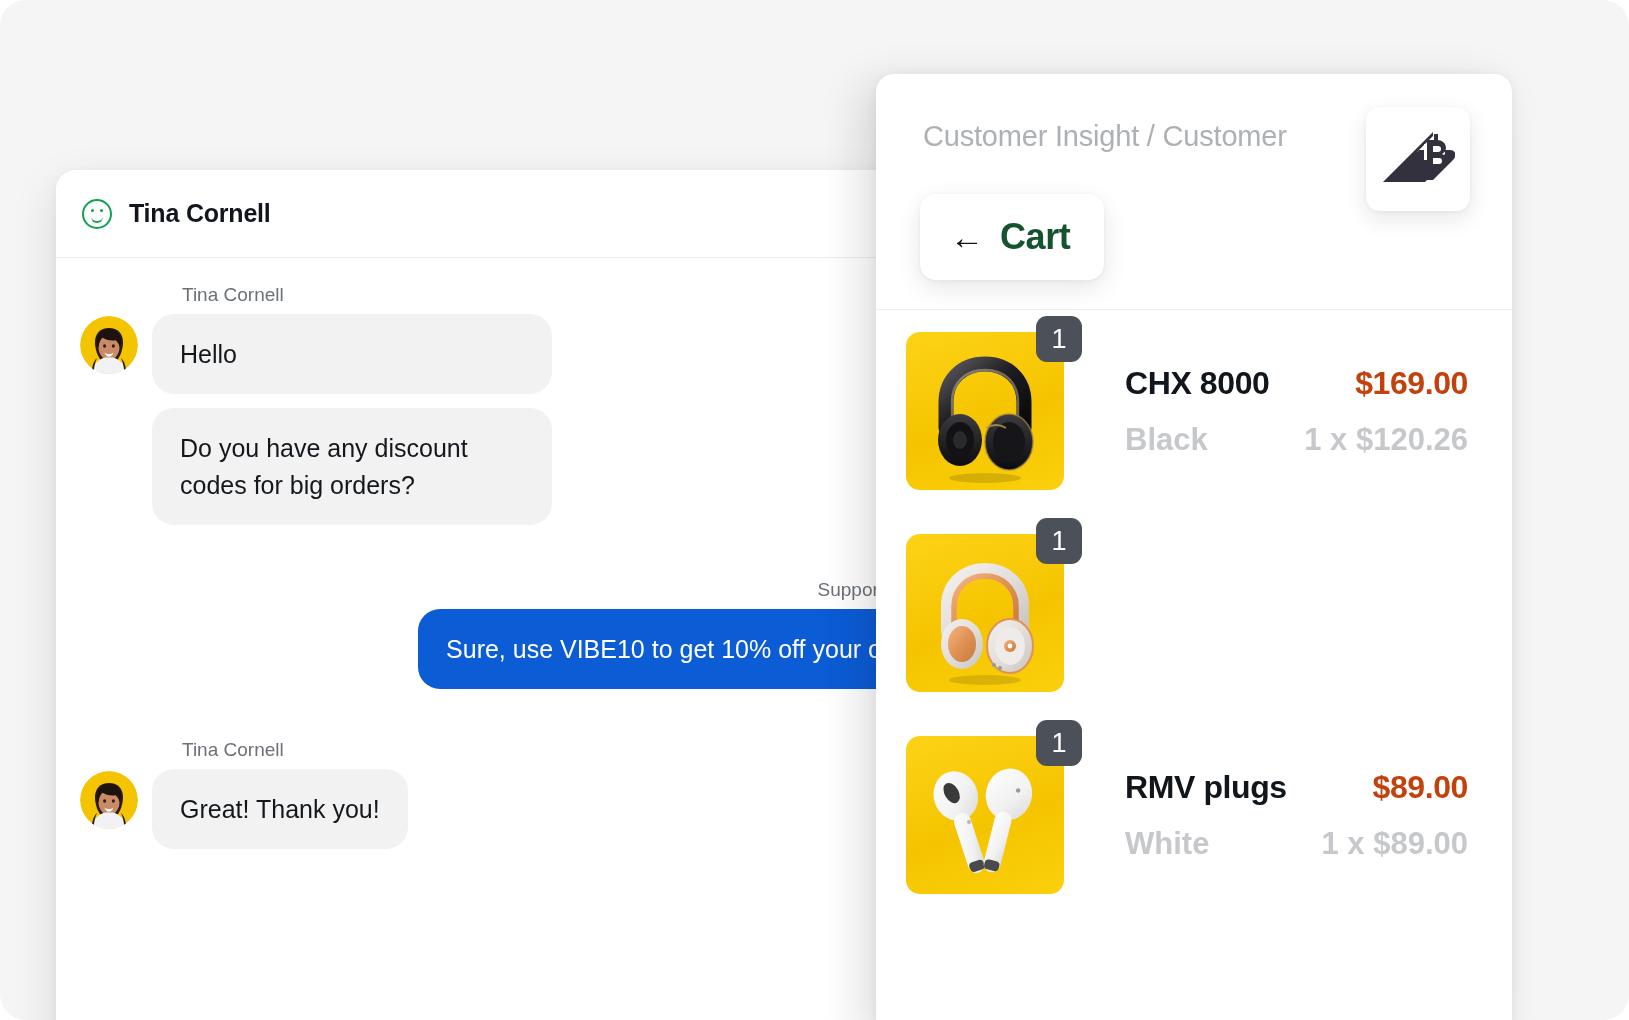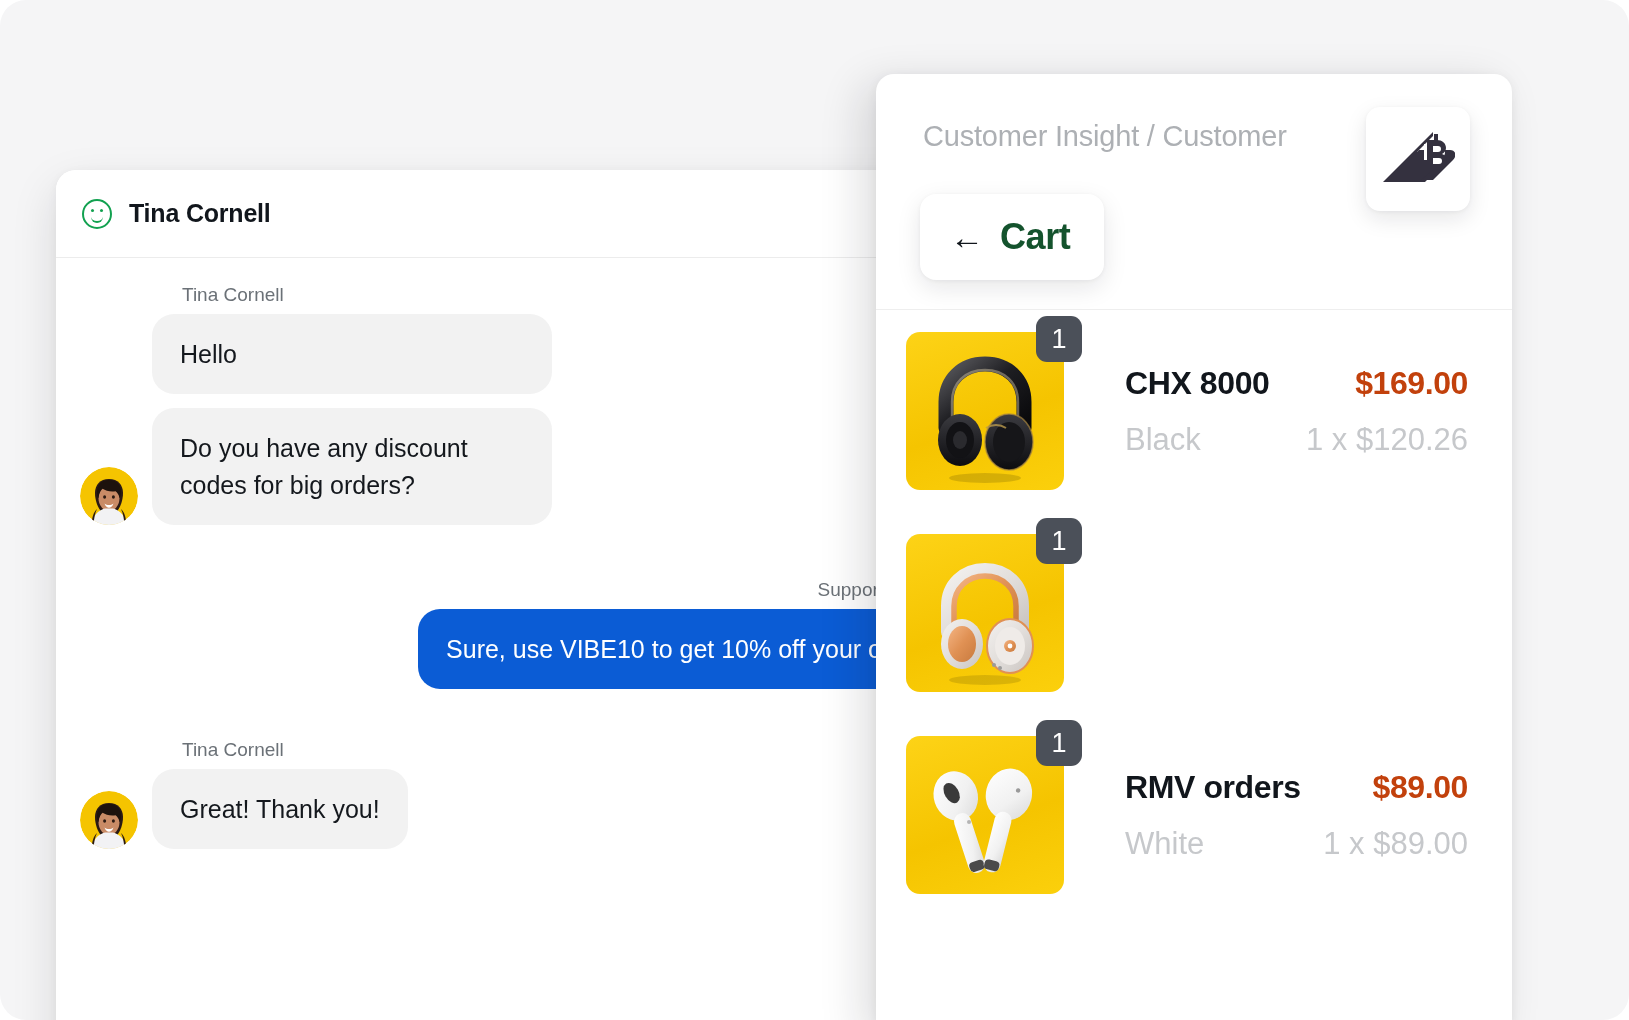--- a/index.html
+++ b/index.html
@@ -62,21 +62,21 @@
   .msg-row.out { justify-content:flex-end; }
   .msg-col { display:flex; flex-direction:column; }
   .msg-col.out { align-items:flex-end; }
 
   .sender {
     font-size:19px; color:#6b7177;
     margin:0 0 8px 102px;
   }
   .sender.out { margin:0 94px 8px 0; text-align:right; }
 
-  .bubble-line { display:flex; align-items:flex-end; gap:14px; }
+  .bubble-line { display:flex; align-items:flex-start; gap:14px; }
   .bubble-line.out { justify-content:flex-end; }
 
   .avatar {
     width:58px; height:58px; border-radius:50%;
     flex:0 0 auto; overflow:hidden; position:relative;
     margin-top:2px;
   }
   .avatar svg { display:block; width:58px; height:58px; }
 
   .bubble {
@@ -143,21 +143,21 @@
     position:absolute; right:-18px; top:-16px;
     width:46px; height:46px; border-radius:11px;
     background:#4b5059; color:#fff;
     display:flex; align-items:center; justify-content:center;
     font-size:27px; font-weight:500;
   }
   .item-info { flex:1 1 auto; margin-left:61px; }
   .item-line { display:flex; justify-content:space-between; align-items:baseline; }
   .item-name { font-size:32px; font-weight:bold; color:#11161c; letter-spacing:-.4px; }
   .item-price { font-size:32px; font-weight:bold; color:#c2410c; letter-spacing:-.4px; }
-  .item-sub { display:flex; justify-content:space-between; align-items:baseline; margin-top:20px; }
+  .item-sub { display:flex; justify-content:space-between; align-items:baseline; margin-top:20px;font-weight:bold; }
   .item-variant { font-size:31px; color:#c6c8cb; }
   .item-calc { font-size:31px; color:#c6c8cb; }
 </style>
 </head>
 <body>
 
 <div id="stage">
 
   <div id="chat-window">
 
@@ -366,21 +366,21 @@
                 <rect x="92" y="76" width="17" height="62" rx="8.5" fill="url(#wh1)"></rect>
                 <rect x="93" y="126" width="15" height="10" rx="4" fill="#4a4a4a"></rect>
               </g>
               <circle cx="63" cy="86" r="2" fill="#b5b5b5"></circle>
             </svg>
           </div>
           <div class="qty-badge">1</div>
         </div>
         <div class="item-info">
           <div class="item-line">
-            <span class="item-name">RMV orders</span>
+            <span class="item-name">RMV plugs</span>
             <span class="item-price">$89.00</span>
           </div>
           <div class="item-sub">
             <span class="item-variant">White</span>
             <span class="item-calc">1 x $89.00</span>
           </div>
         </div>
       </div>
 
     </div>

